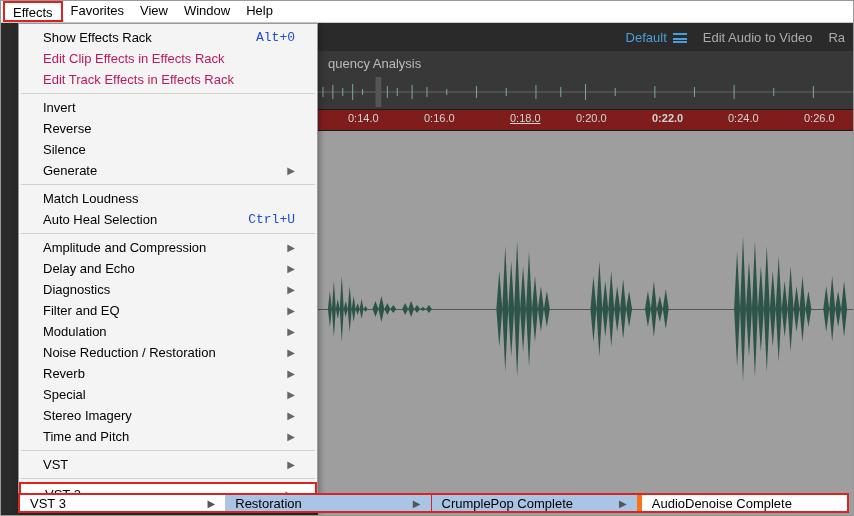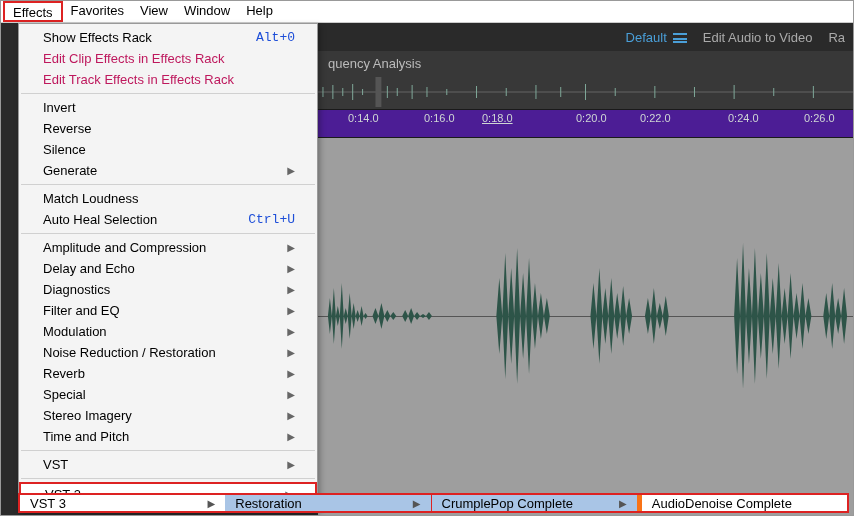--- a/index.html
+++ b/index.html
@@ -12,21 +12,21 @@
   .workspace-bar { position: absolute; top: 22px; right: 0; left: 317px; height: 28px; background: #2a2a2a; display: flex; align-items: center; justify-content: flex-end; padding: 8px 8px; gap: 16px; color: #aaa; }
   .workspace-bar .default { color: #4a9fd8; }
   .workspace-bar .hamburger { display:inline-block; width:14px; height:10px; border-top:2px solid #4a9fd8; border-bottom:2px solid #4a9fd8; position:relative; margin-left:6px; vertical-align:middle;}
   .workspace-bar .hamburger::after{content:"";position:absolute;top:3px;left:0;right:0;border-top:2px solid #4a9fd8;}
   
   .panel-tabs { position: absolute; top: 50px; left: 317px; right: 0; height: 24px; background: #383838; color: #bbb; display:flex; align-items:center; padding:0 10px; }
   
   .timeline-area { position: absolute; top: 74px; left: 317px; right: 0; bottom: 0; background: #9e9e9e; }
   .mini-wave { height: 34px; background: #383838; position: relative; overflow:hidden; }
   .mini-wave svg { position:absolute; top:0; left:0; width:100%; height:100%; }
-  .ruler { height: 29px; background: #4c1d95; color: #cfd6d4; font-size: 11px; display:flex; align-items:center; position:relative; border-top:1px solid #1a1a1a; border-bottom:1px solid #1a1a1a;}
+  .ruler { height: 22px; background: #7f1d1d; color: #cfd6d4; font-size: 11px; display:flex; align-items:center; position:relative; border-top:1px solid #1a1a1a; border-bottom:1px solid #1a1a1a;}
   .ruler .tick { position:absolute; top:2px; }
   .wave-main { position:relative; height: 356px; background:#9e9e9e; overflow:hidden;}
   .wave-main .midline { position:absolute; top:50%; left:0; right:0; border-top:1px solid #555;}
   .wave-main svg { position:absolute; top:0; left:0; width:100%; height:100%; }
   
   .dropdown { position: absolute; top: 22px; left: 17px; width: 300px; background: #f4f4f4; border: 1px solid #999; box-shadow: 2px 3px 6px rgba(0,0,0,0.3); padding: 3px 0; }
   .ditem { display:flex; align-items:center; padding: 3px 22px 3px 24px; color:#000;text-align:center; }
   .ditem.disabled { color: #be185d; }
   .ditem .shortcut { margin-left:auto; color:#1d4ed8;font-family:Liberation Mono, monospace; }
   .ditem .sub { margin-left:auto; color:#666; font-size:10px;}
@@ -88,23 +88,23 @@
           <line x1="380" y1="12" x2="380" y2="22"></line>
           <line x1="420" y1="10" x2="420" y2="24"></line>
           <line x1="460" y1="13" x2="460" y2="21"></line>
           <line x1="500" y1="11" x2="500" y2="23"></line>
       </g>
     </svg>
   </div>
   <div class="ruler">
       <div class="tick" style="left: 30px;">0:14.0</div>
       <div class="tick" style="left: 106px;">0:16.0</div>
-      <div class="tick" style="left: 164px; text-decoration: underline;">0:18.0</div>
+      <div class="tick" style="left: 192px; text-decoration: underline;">0:18.0</div>
       <div class="tick" style="left: 258px;">0:20.0</div>
-      <div class="tick" style="left: 322px;">0:22.0</div>
+      <div class="tick" style="left: 334px; font-weight: bold;">0:22.0</div>
       <div class="tick" style="left: 410px;">0:24.0</div>
       <div class="tick" style="left: 486px;">0:26.0</div>
     </div>
   <div class="wave-main">
     <div class="midline"></div>
     <svg viewBox="0 0 540 356" preserveAspectRatio="none">
       <g fill="#2d5448">
 
         <path d="M10 178 L12 160 L14 178 L16 150 L18 178 L20 168 L22 178 L24 145 L26 178 L28 170 L30 178 L32 155 L34 178 L36 165 L38 178 L40 172 L42 178 L44 168 L46 178 L48 175 L50 178 Z"></path>
         <path d="M10 178 L12 196 L14 178 L16 206 L18 178 L20 188 L22 178 L24 211 L26 178 L28 186 L30 178 L32 201 L34 178 L36 191 L38 178 L40 184 L42 178 L44 188 L46 178 L48 181 L50 178 Z"></path>

